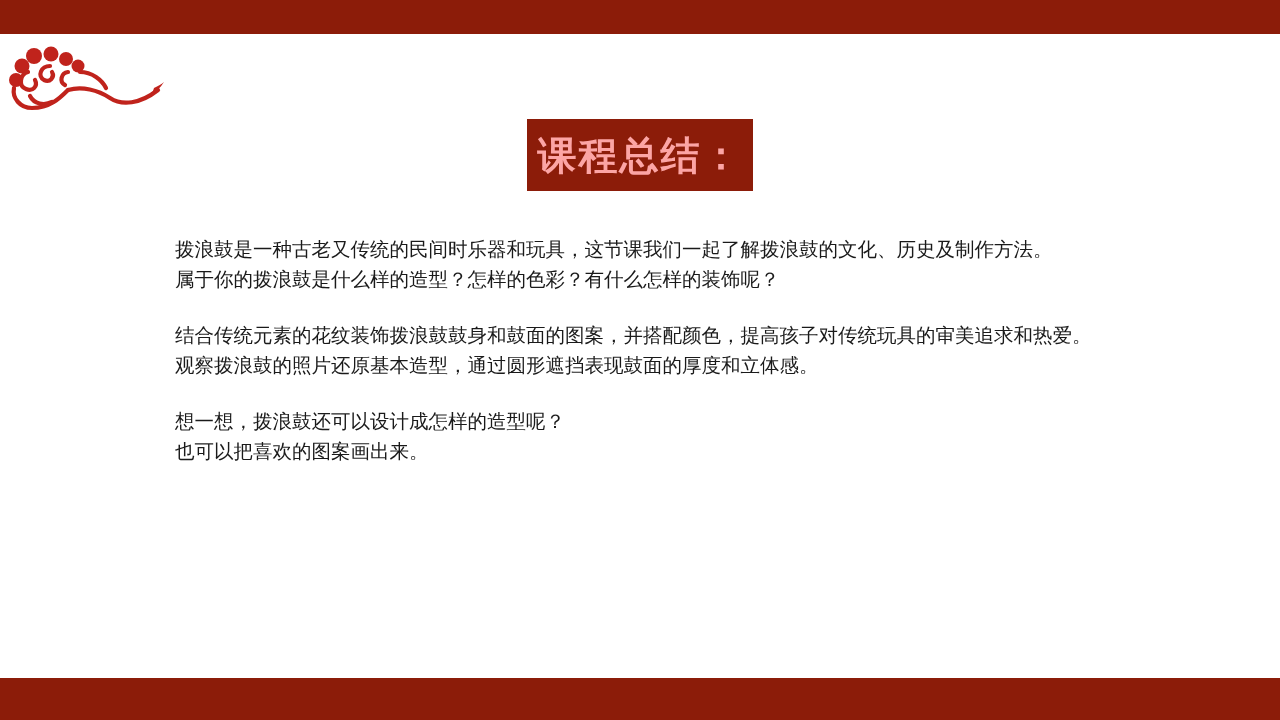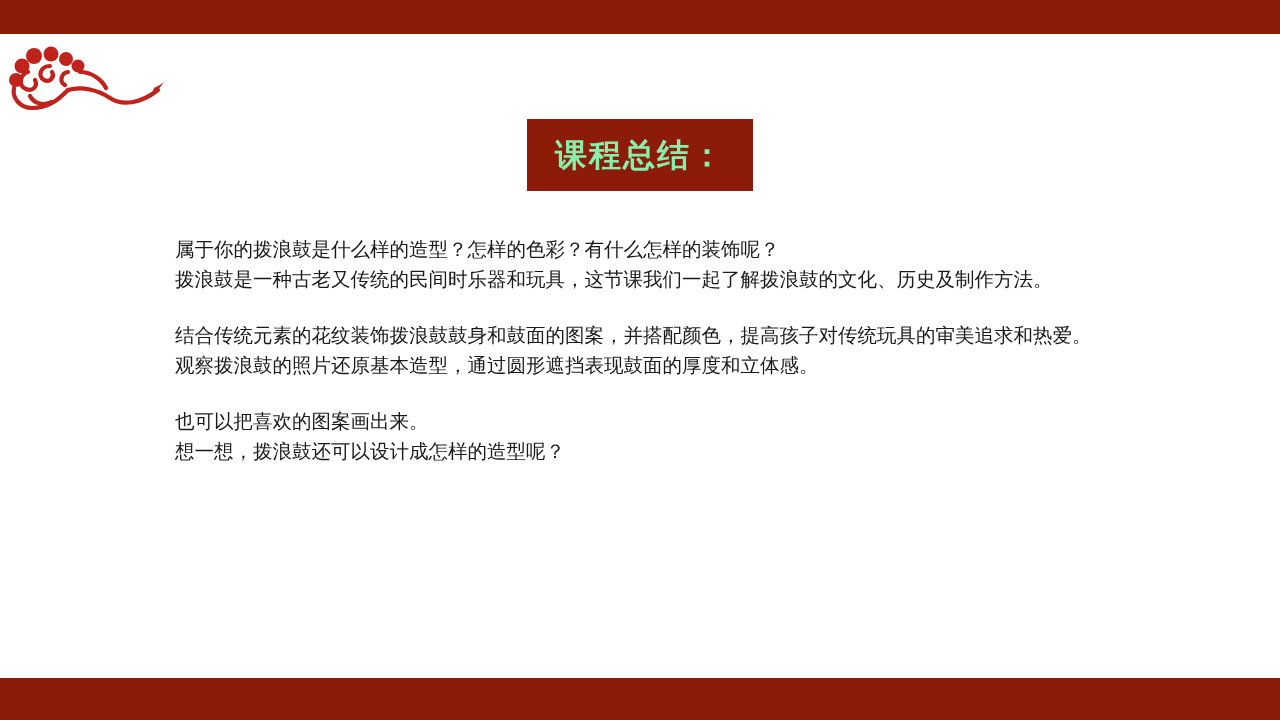--- a/index.html
+++ b/index.html
@@ -43,22 +43,22 @@
     left: 527px;
     top: 119px;
     width: 226px;
     height: 72px;
     background: #8c1c09;
     display: flex;
     align-items: center;
     justify-content: center;
   }
   .title-text {
-    color: #86efac;
-    font-size: 32px;
+    color: #fca5a5;
+    font-size: 39px;
     font-weight: bold;
     letter-spacing: 2px;
     line-height: 1;
     white-space: nowrap;
   }
   .body-block {
     position: absolute;
     left: 175px;
     top: 234px;
     width: 1020px;
@@ -104,31 +104,31 @@
     </svg>
   </div>
 
   <div class="title-block">
     <span class="title-text">课程总结：</span>
   </div>
 
   <div class="body-block">
 
     <div class="para">
+      <div class="line">拨浪鼓是一种古老又传统的民间时乐器和玩具，这节课我们一起了解拨浪鼓的文化、历史及制作方法。</div>
       <div class="line">属于你的拨浪鼓是什么样的造型？怎样的色彩？有什么怎样的装饰呢？</div>
-      <div class="line">拨浪鼓是一种古老又传统的民间时乐器和玩具，这节课我们一起了解拨浪鼓的文化、历史及制作方法。</div>
     </div>
 
     <div class="para">
       <div class="line">结合传统元素的花纹装饰拨浪鼓鼓身和鼓面的图案，并搭配颜色，提高孩子对传统玩具的审美追求和热爱。</div>
       <div class="line">观察拨浪鼓的照片还原基本造型，通过圆形遮挡表现鼓面的厚度和立体感。</div>
     </div>
 
     <div class="para">
+      <div class="line">想一想，拨浪鼓还可以设计成怎样的造型呢？</div>
       <div class="line">也可以把喜欢的图案画出来。</div>
-      <div class="line">想一想，拨浪鼓还可以设计成怎样的造型呢？</div>
     </div>
 
   </div>
 
   <div class="bar-bottom"></div>
 
 </div>
 
 </body></html>

